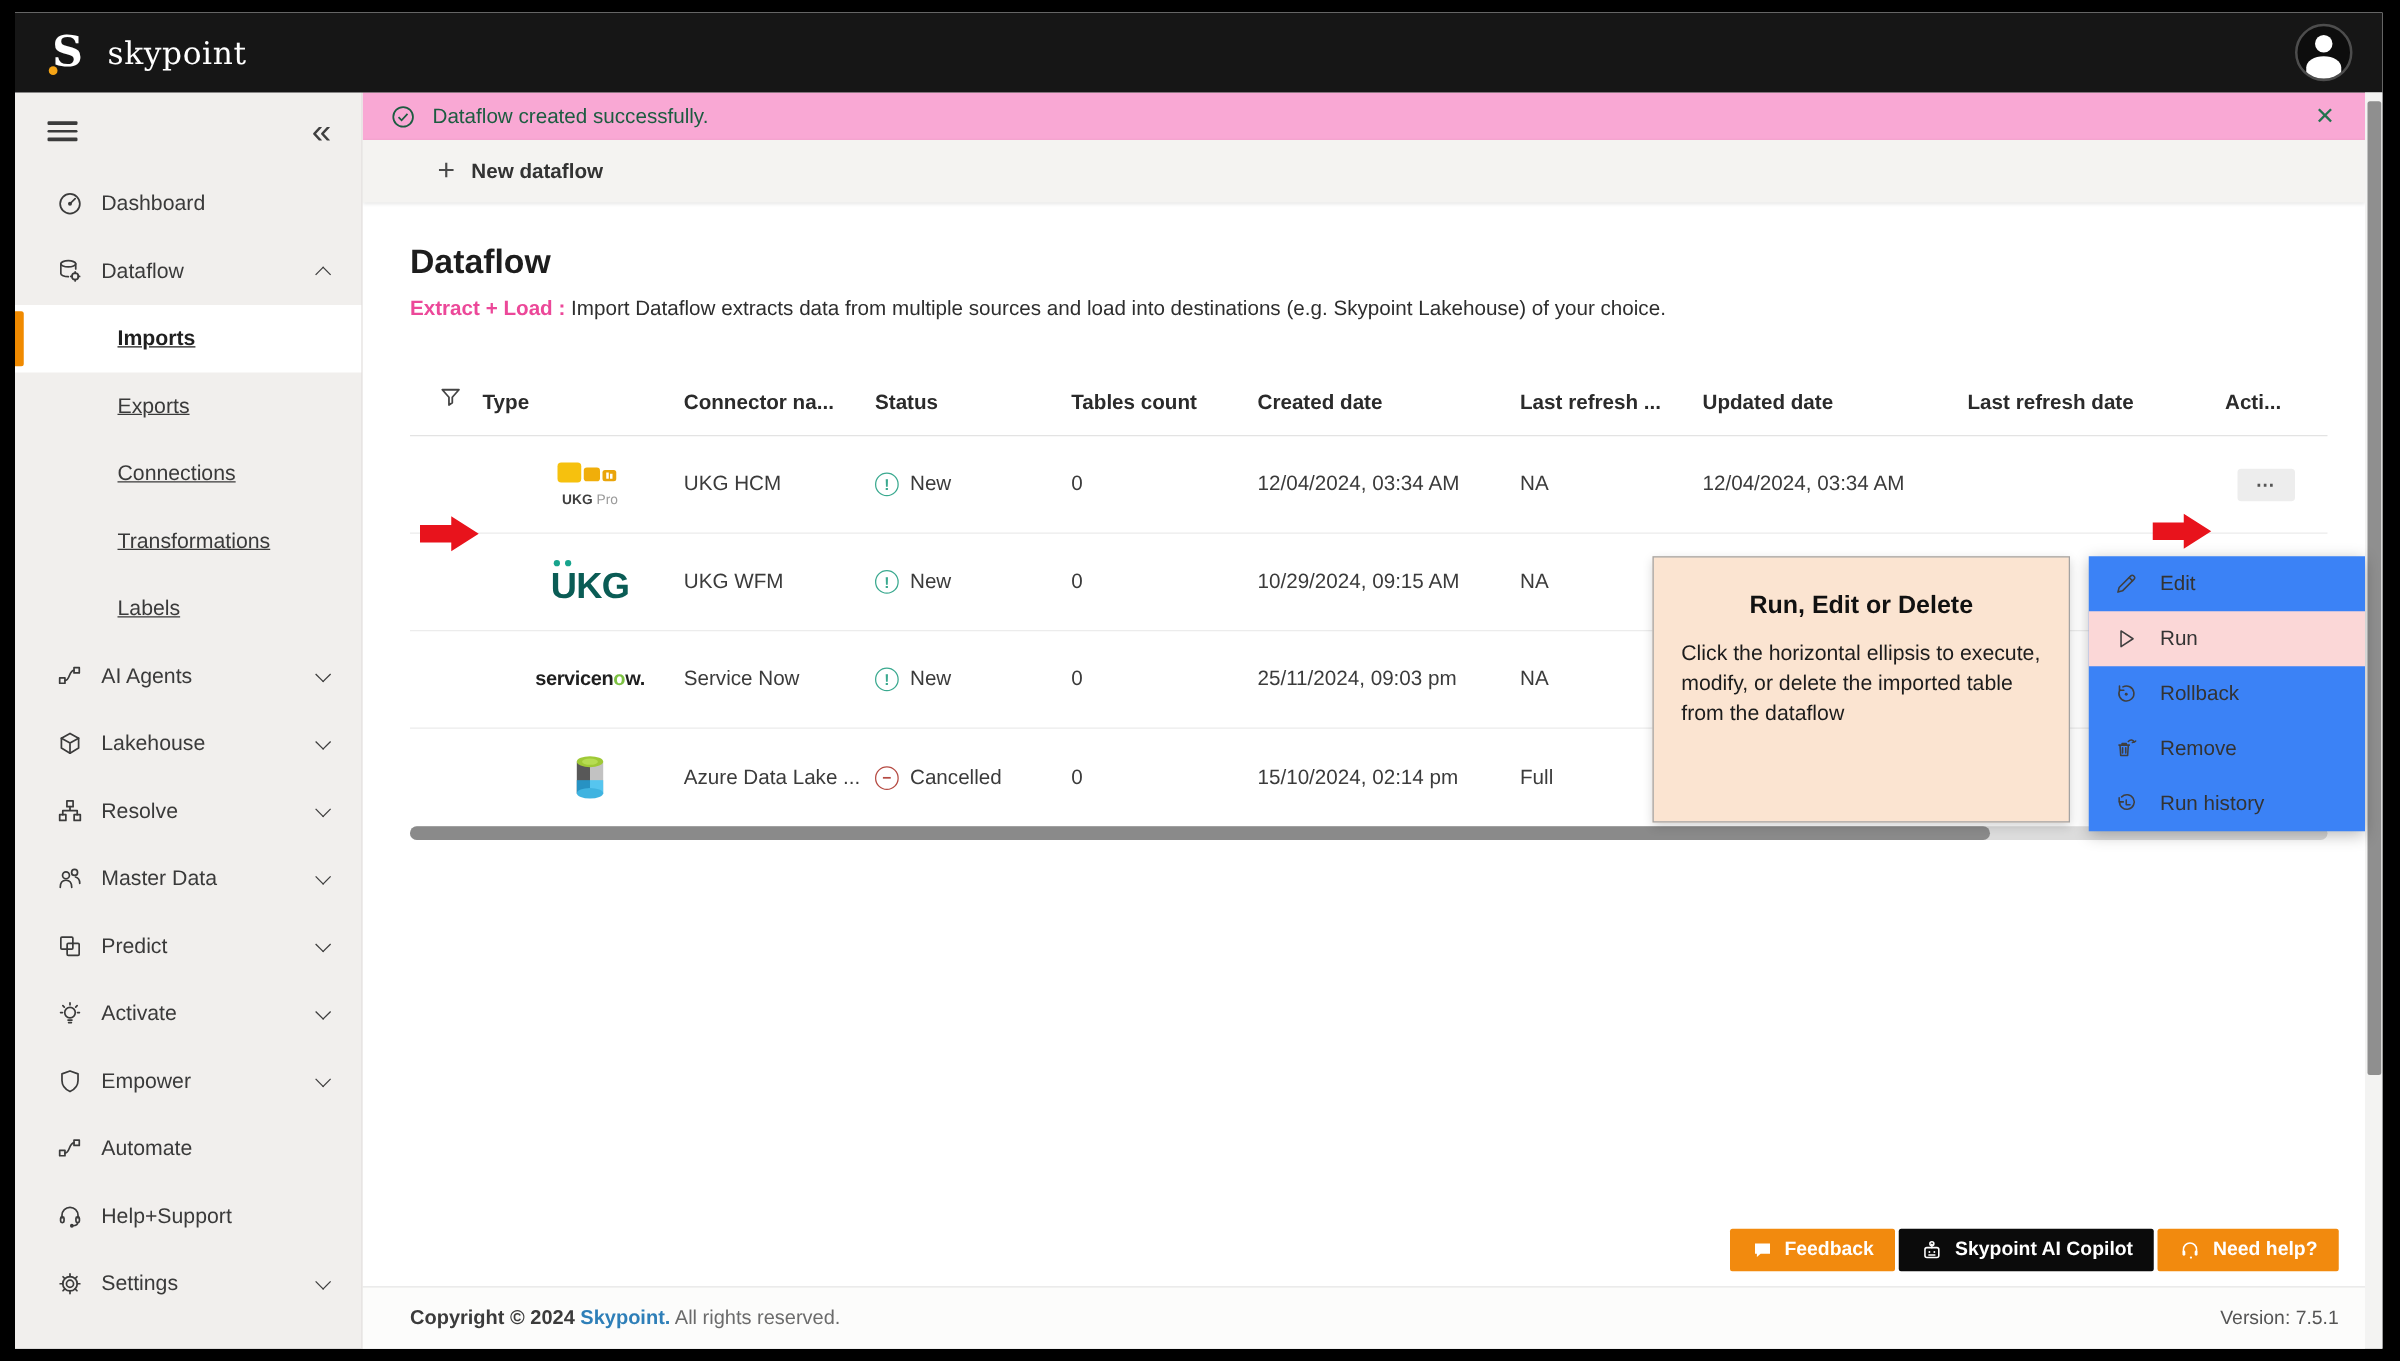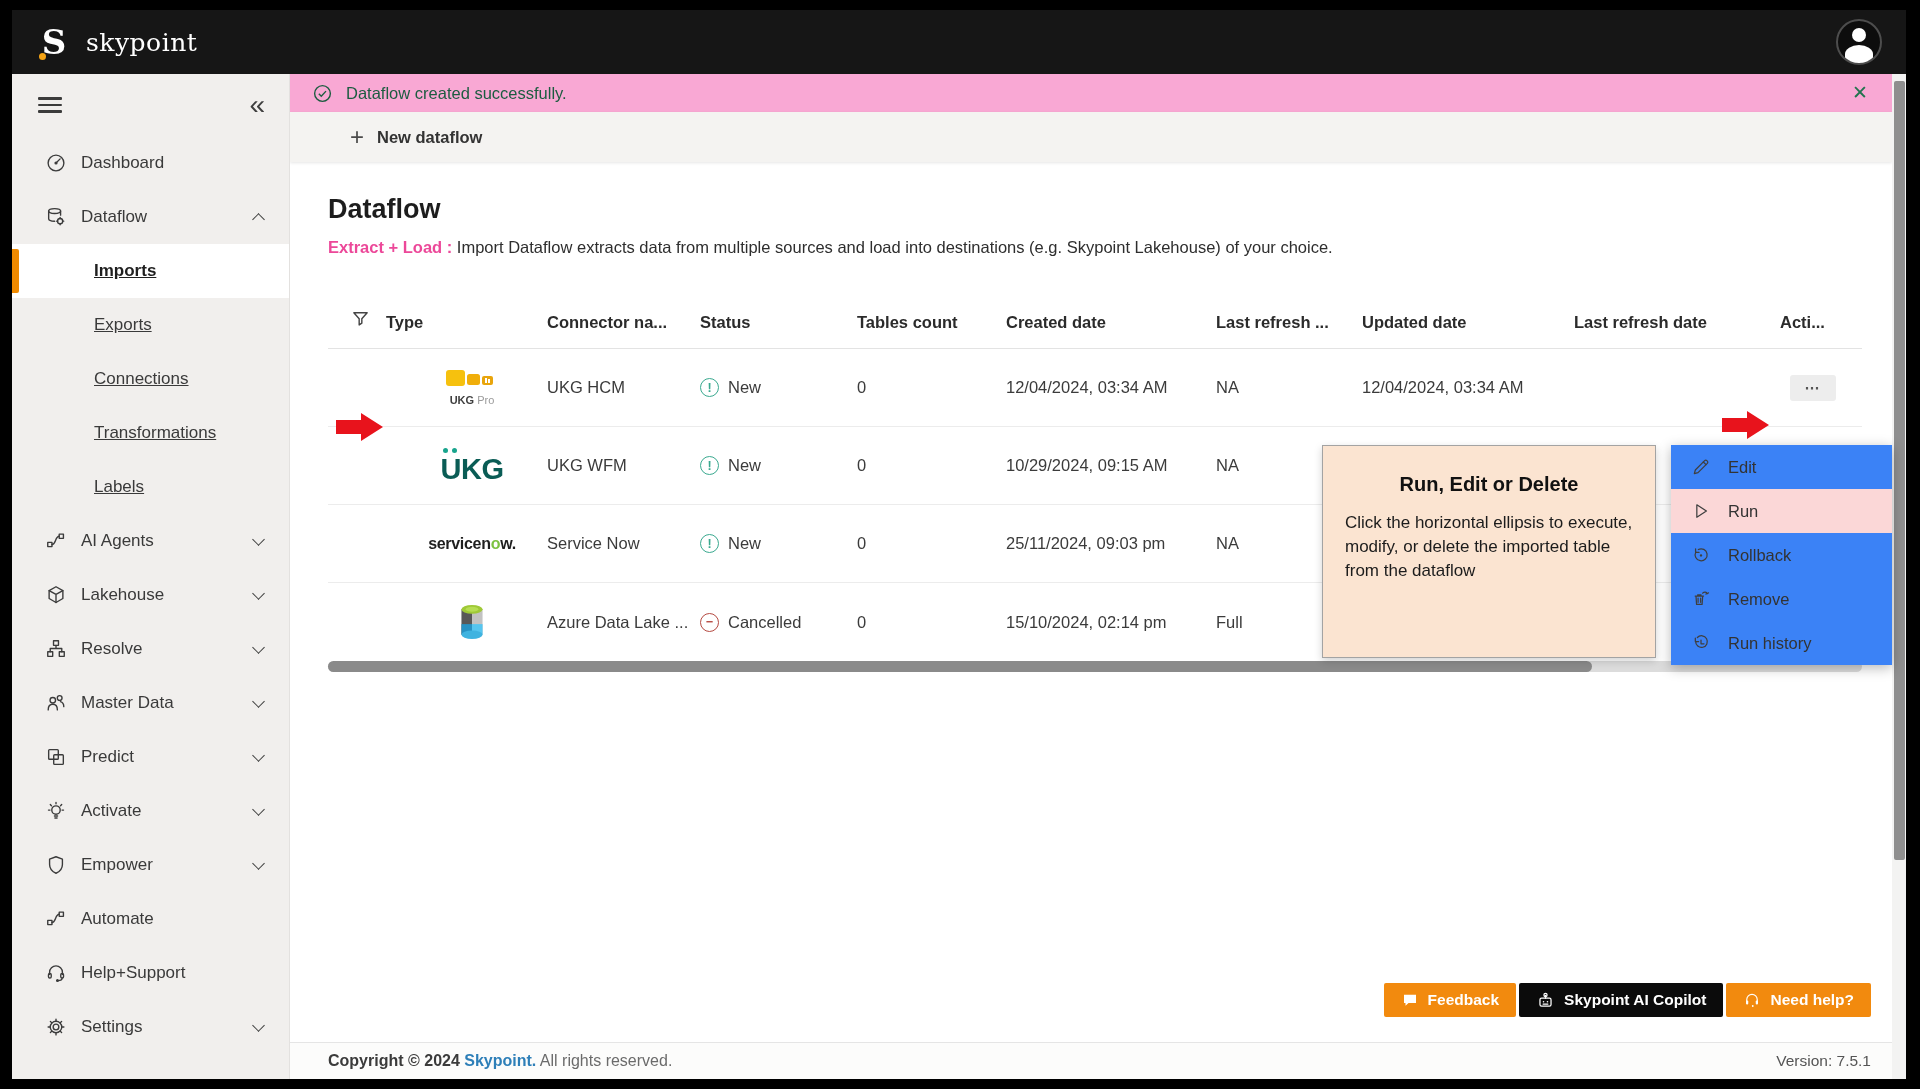--- a/index.html
+++ b/index.html
@@ -79,21 +79,21 @@
   .snow-logo { font-size:16px; font-weight:bold; letter-spacing:-0.3px; color:#1f1f1f; }
   .snow-logo .green { color:#7dc242; }
 
   
   .hscroll { position:relative; margin-left:0; margin-top:0; width:1534px; height:11px; background:#dcdcdc; border-radius:6px; }
   .hscroll .thumb { position:absolute; left:0; top:0; height:11px; width:1264px; background:#8a8a8a; border-radius:6px; cursor:pointer; }
   .vscroll { position:absolute; right:0; top:64px; bottom:0; width:14px; background:#f3f3f2; z-index:6; }
   .vscroll .thumb { position:absolute; top:7px; left:1.5px; width:11px; height:779px; background:#8f8f8f; border-radius:2px; cursor:pointer; }
 
   
-  .footer { position:absolute; left:0; right:0; bottom:0; height:37px; border-top:1px solid #e5e5e5; background:#fcfcfb; display:flex; align-items:center; justify-content:space-between; padding:0 21px 0 38px; font-size:16px; }
+  .footer { position:absolute; left:0; right:0; bottom:0; height:50px; border-top:1px solid #e5e5e5; background:#fcfcfb; display:flex; align-items:center; justify-content:space-between; padding:0 21px 0 38px; font-size:16px; }
   .fl b { color:#3b3b3b; } .fl .blue { color:#2E7FB8; font-weight:bold; } .fl .gray { color:#6b6b6b; }
   .version { color:#555; font-size:15.5px; }
   .help-buttons { position:absolute; right:21px; bottom:62px; display:flex; gap:3px; }
   .hb { height:34px; display:flex; align-items:center; gap:9px; padding:0 17px; color:#fff; font-weight:bold; font-size:15.5px; border-radius:2px; cursor:pointer; }
   .hb.orange { background:#F28A0E; } .hb.black { background:#0b0b0b; }
   .hb svg { stroke:#fff; fill:none; stroke-width:1.6; stroke-linecap:round; }
 
   
   .callout { position:absolute; left:1298px; top:445px; width:334px; height:213px; background:#FBE4D1; border:1px solid #a3a3a3; box-shadow:0 3px 8px rgba(0,0,0,0.18); z-index:8; padding:27px 22px 0 22px;margin-left:24px; }
   .callout-title { text-align:center; font-size:20px; font-weight:bold; color:#111; }

